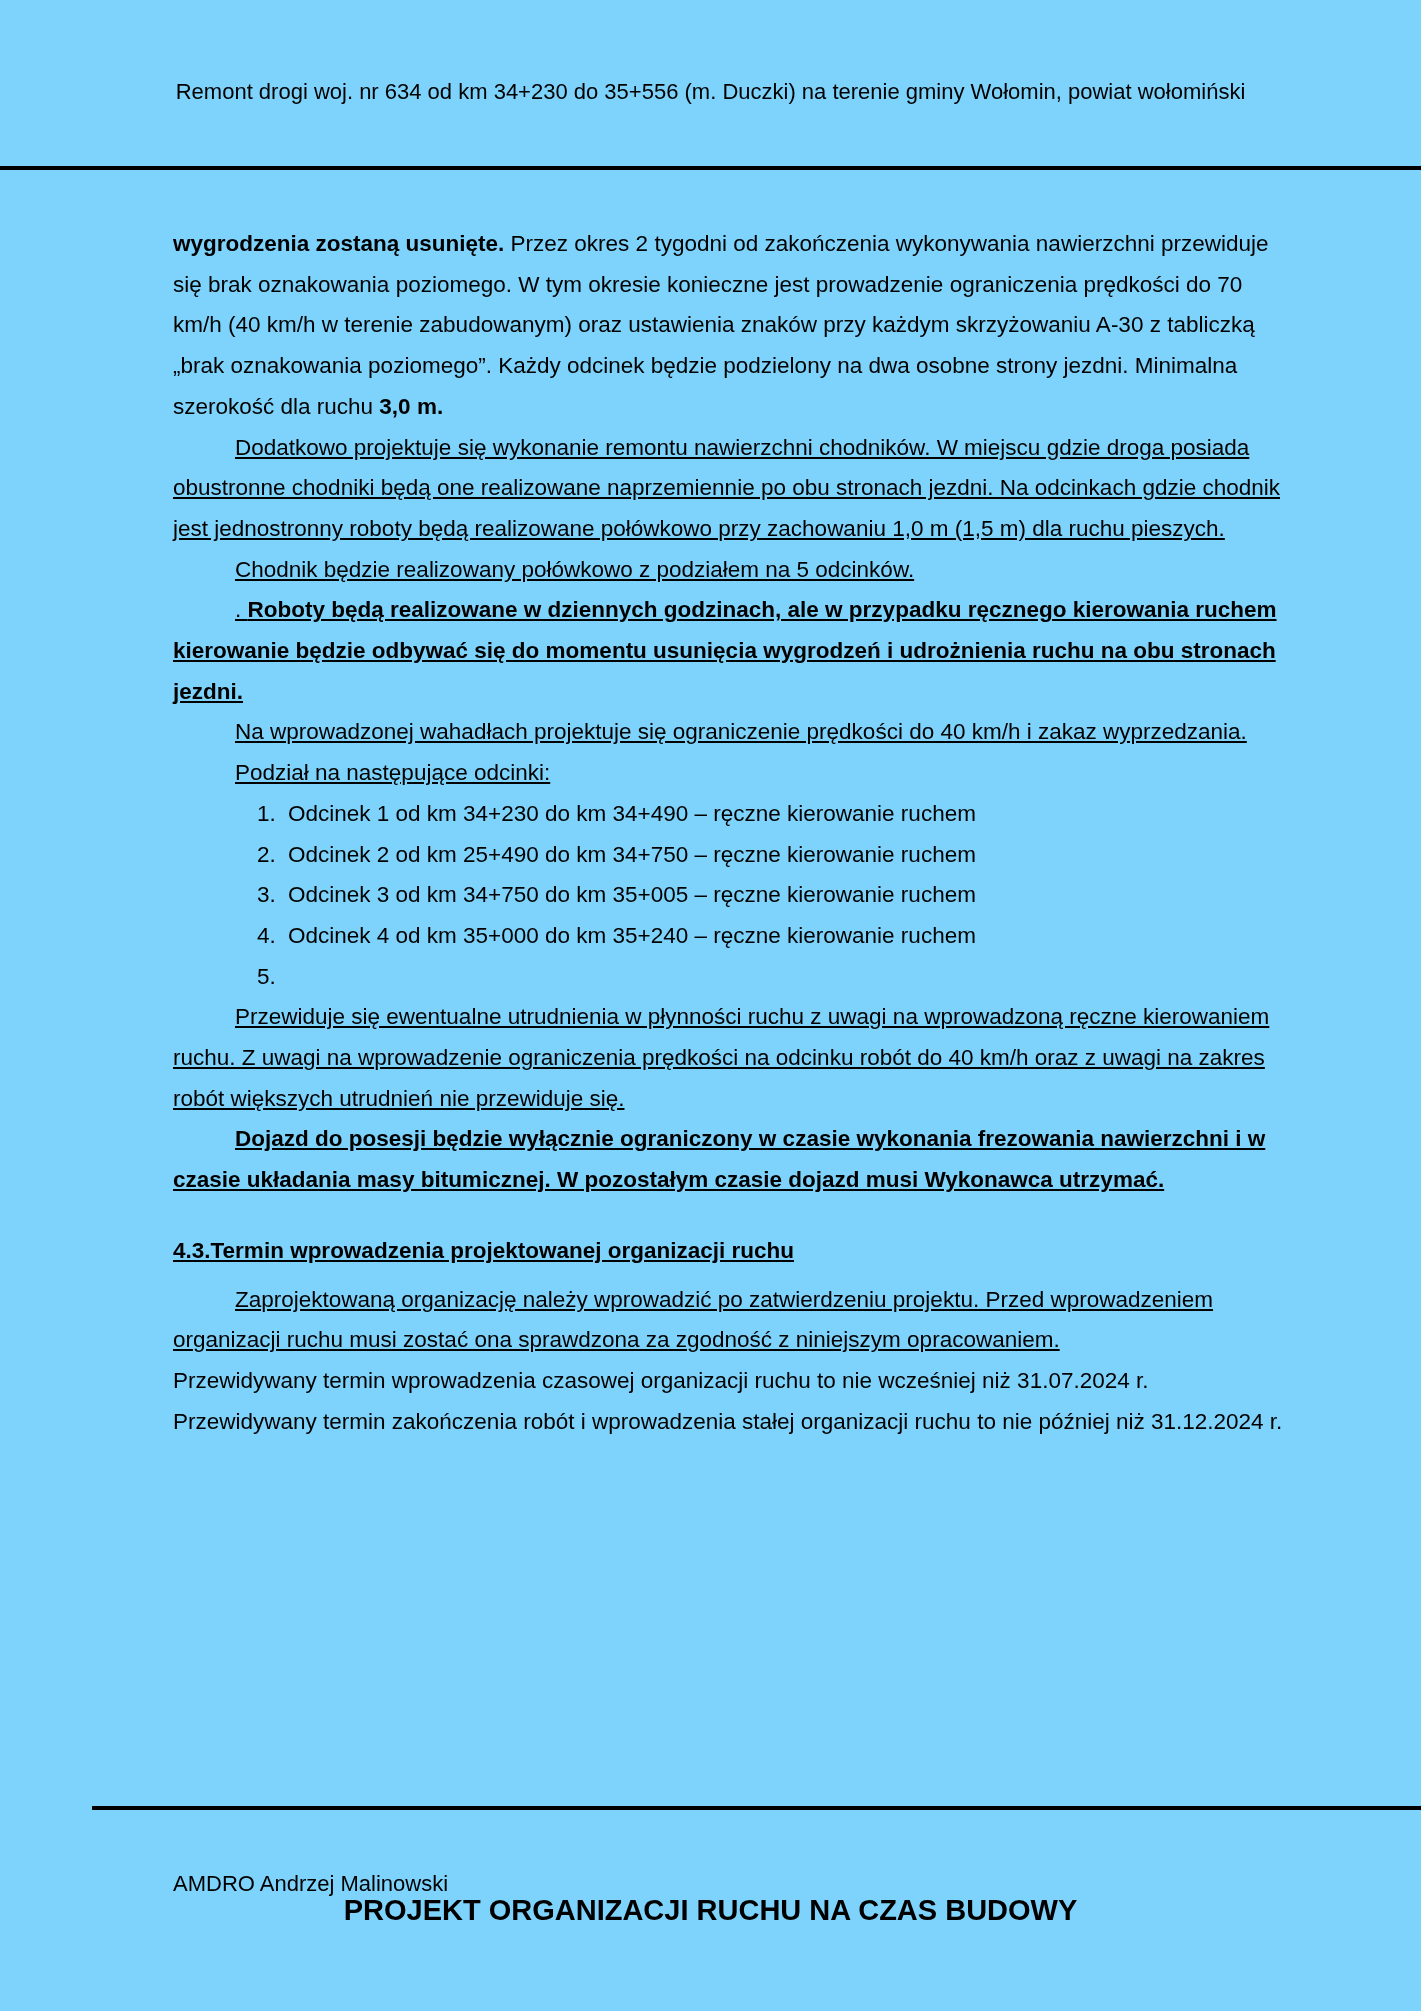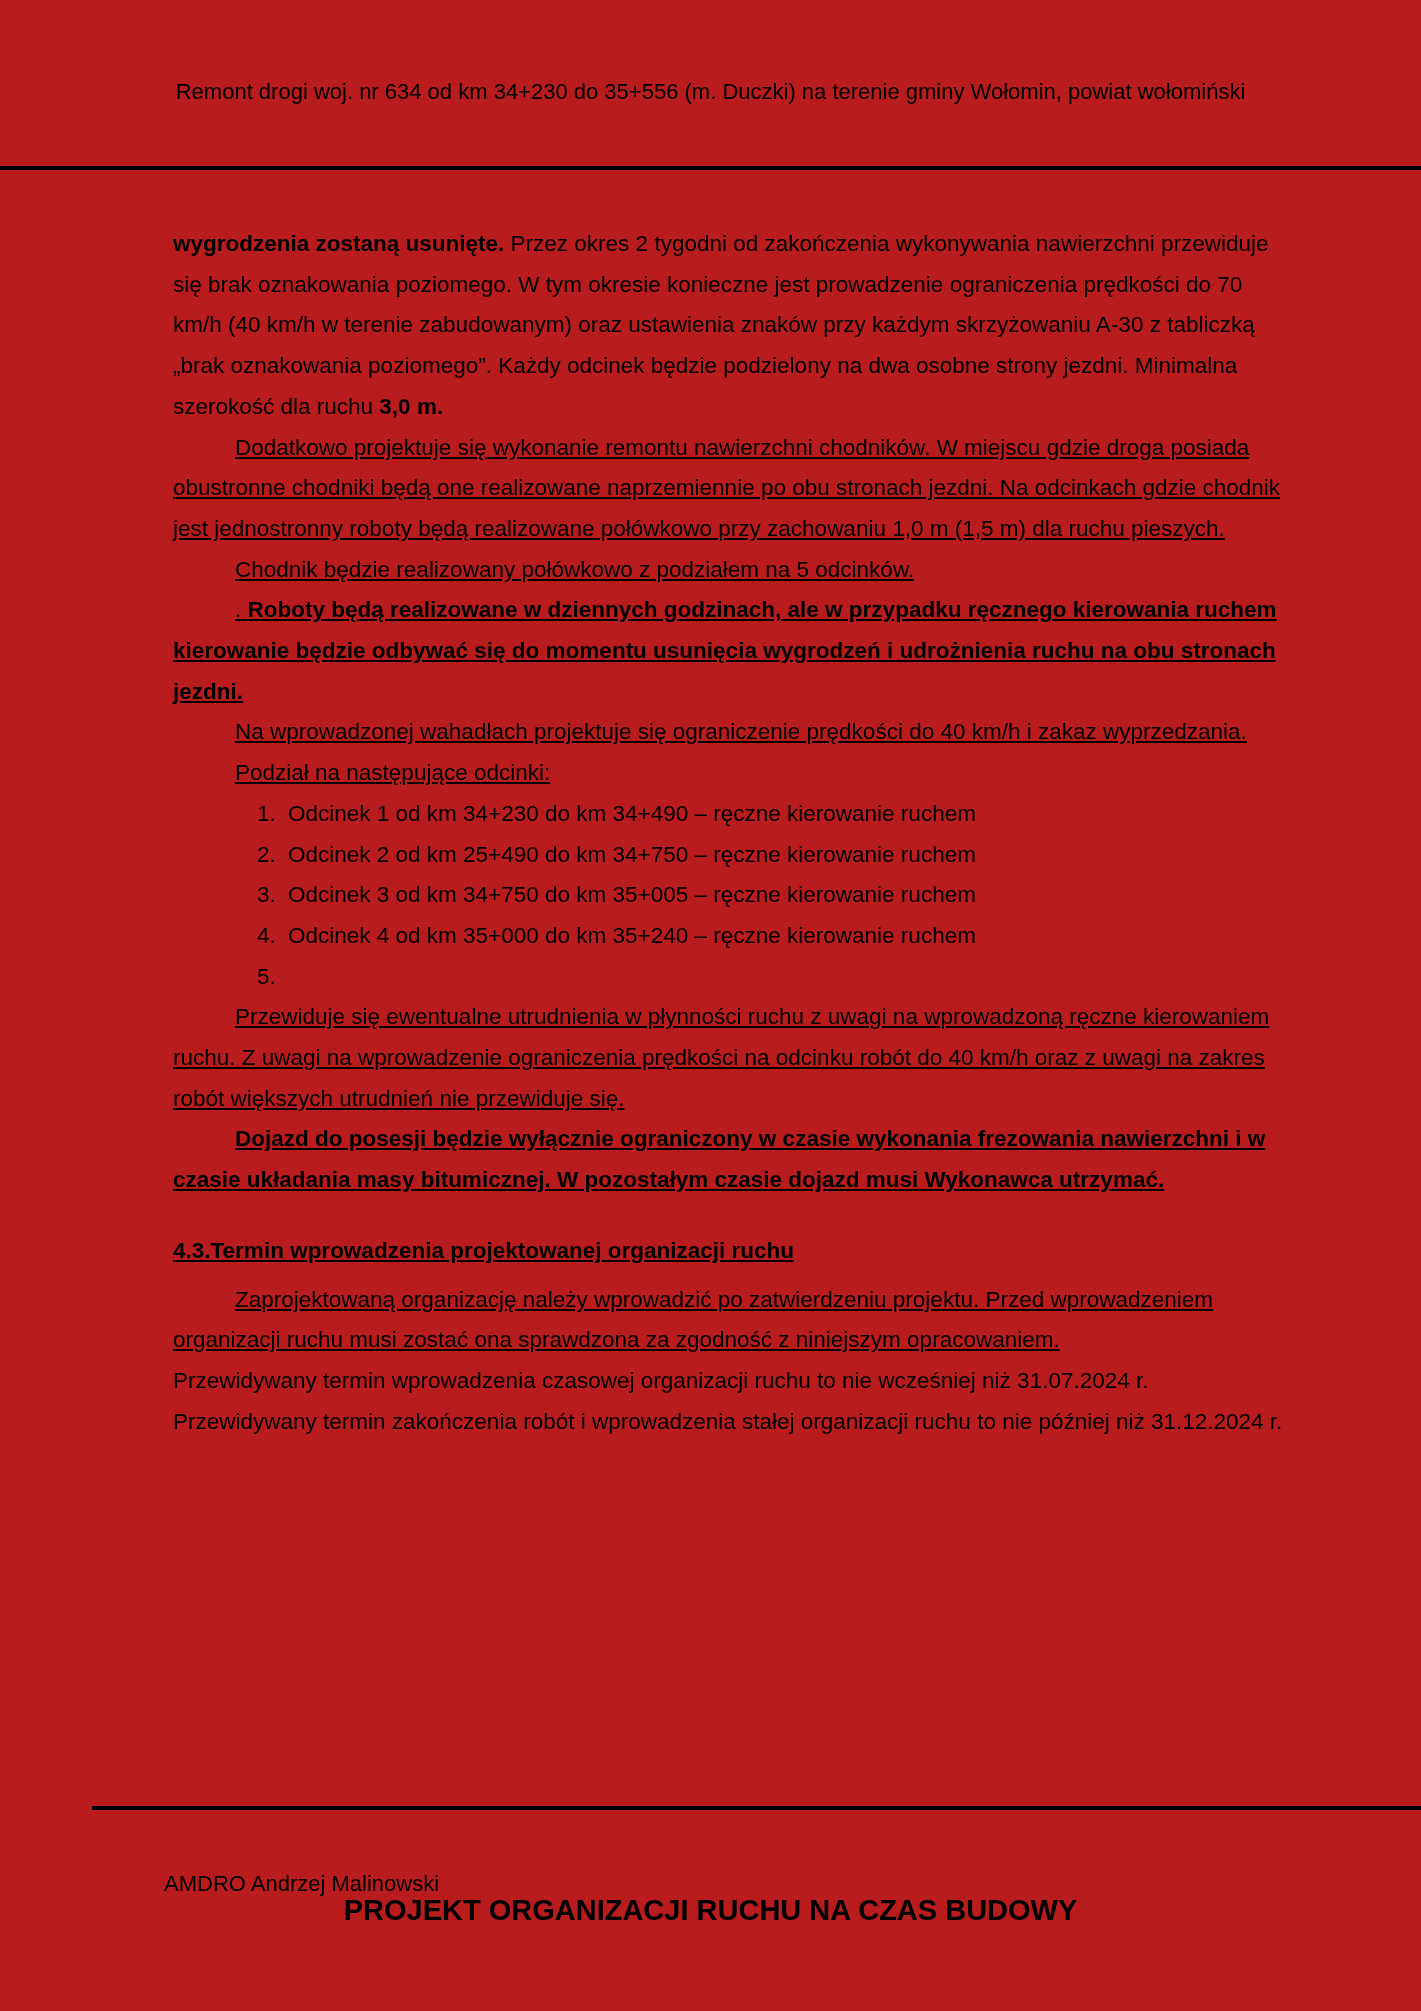--- a/index.html
+++ b/index.html
@@ -1,20 +1,20 @@
 <!DOCTYPE html>
 <html lang="pl"><head>
 <meta charset="utf-8">
 <style>
   html, body { margin: 0; padding: 0; background: #ffffff; }
   .page {
     position: relative;
     width: 1421px;
     height: 2011px;
-    background: #b91c1c;
+    background: #7dd3fc;
     color: #000000;
     font-family: "Liberation Sans", "DejaVu Sans", sans-serif;
     overflow: hidden;
   }
   .header-block {
     position: absolute;
     top: 76px;
     left: 173px;
     width: 1075px;
     text-align: center;
@@ -58,21 +58,21 @@
     position: absolute;
     top: 1806px;
     left: 92px;
     right: 0;
     height: 4px;
     background: #000000;
   }
   .footer-company {
     position: absolute;
     top: 1870px;
-    left: 164px;
+    left: 173px;
     font-size: 22px;
     line-height: 27px;
   }
   .footer-project {
     position: absolute;
     top: 1897px;
     left: 0;
     width: 100%;
     text-align: center;
     font-size: 29px;

